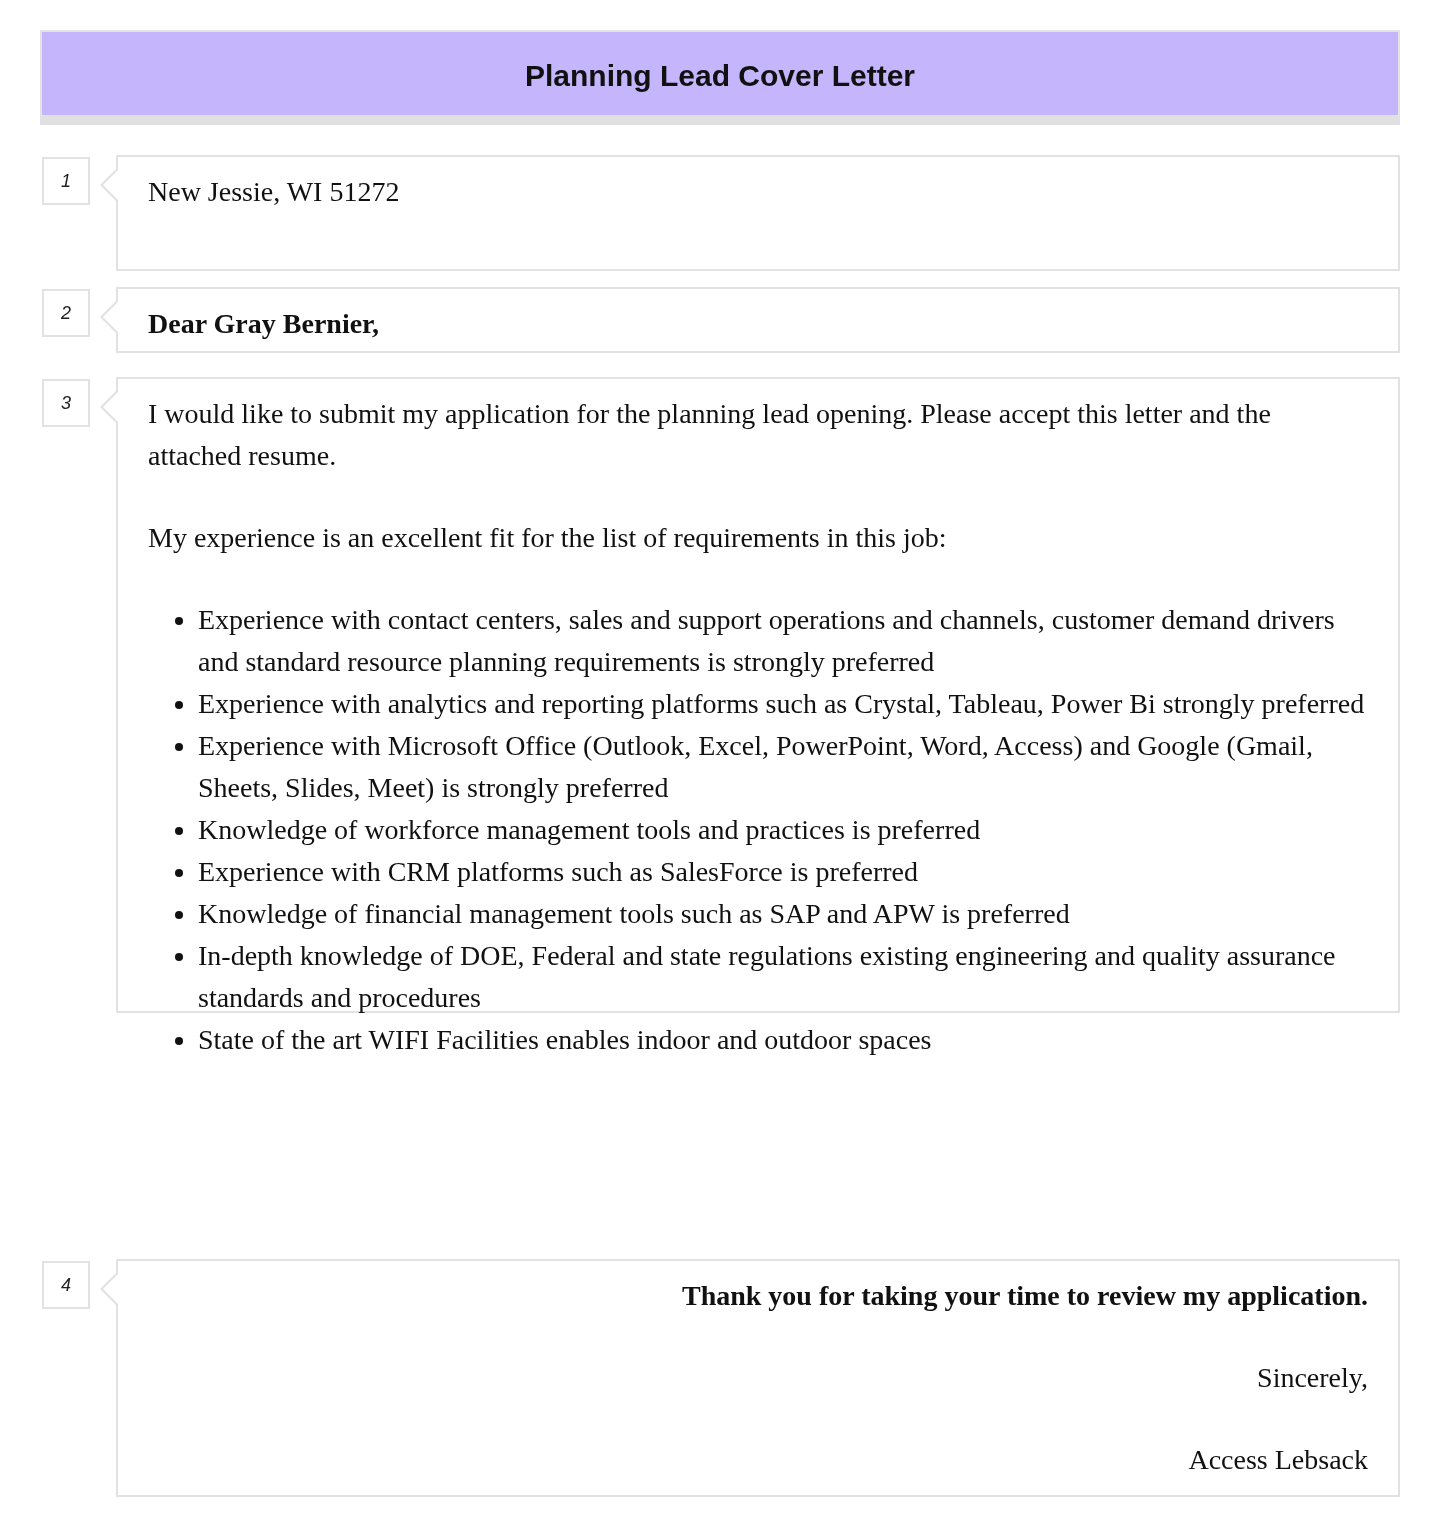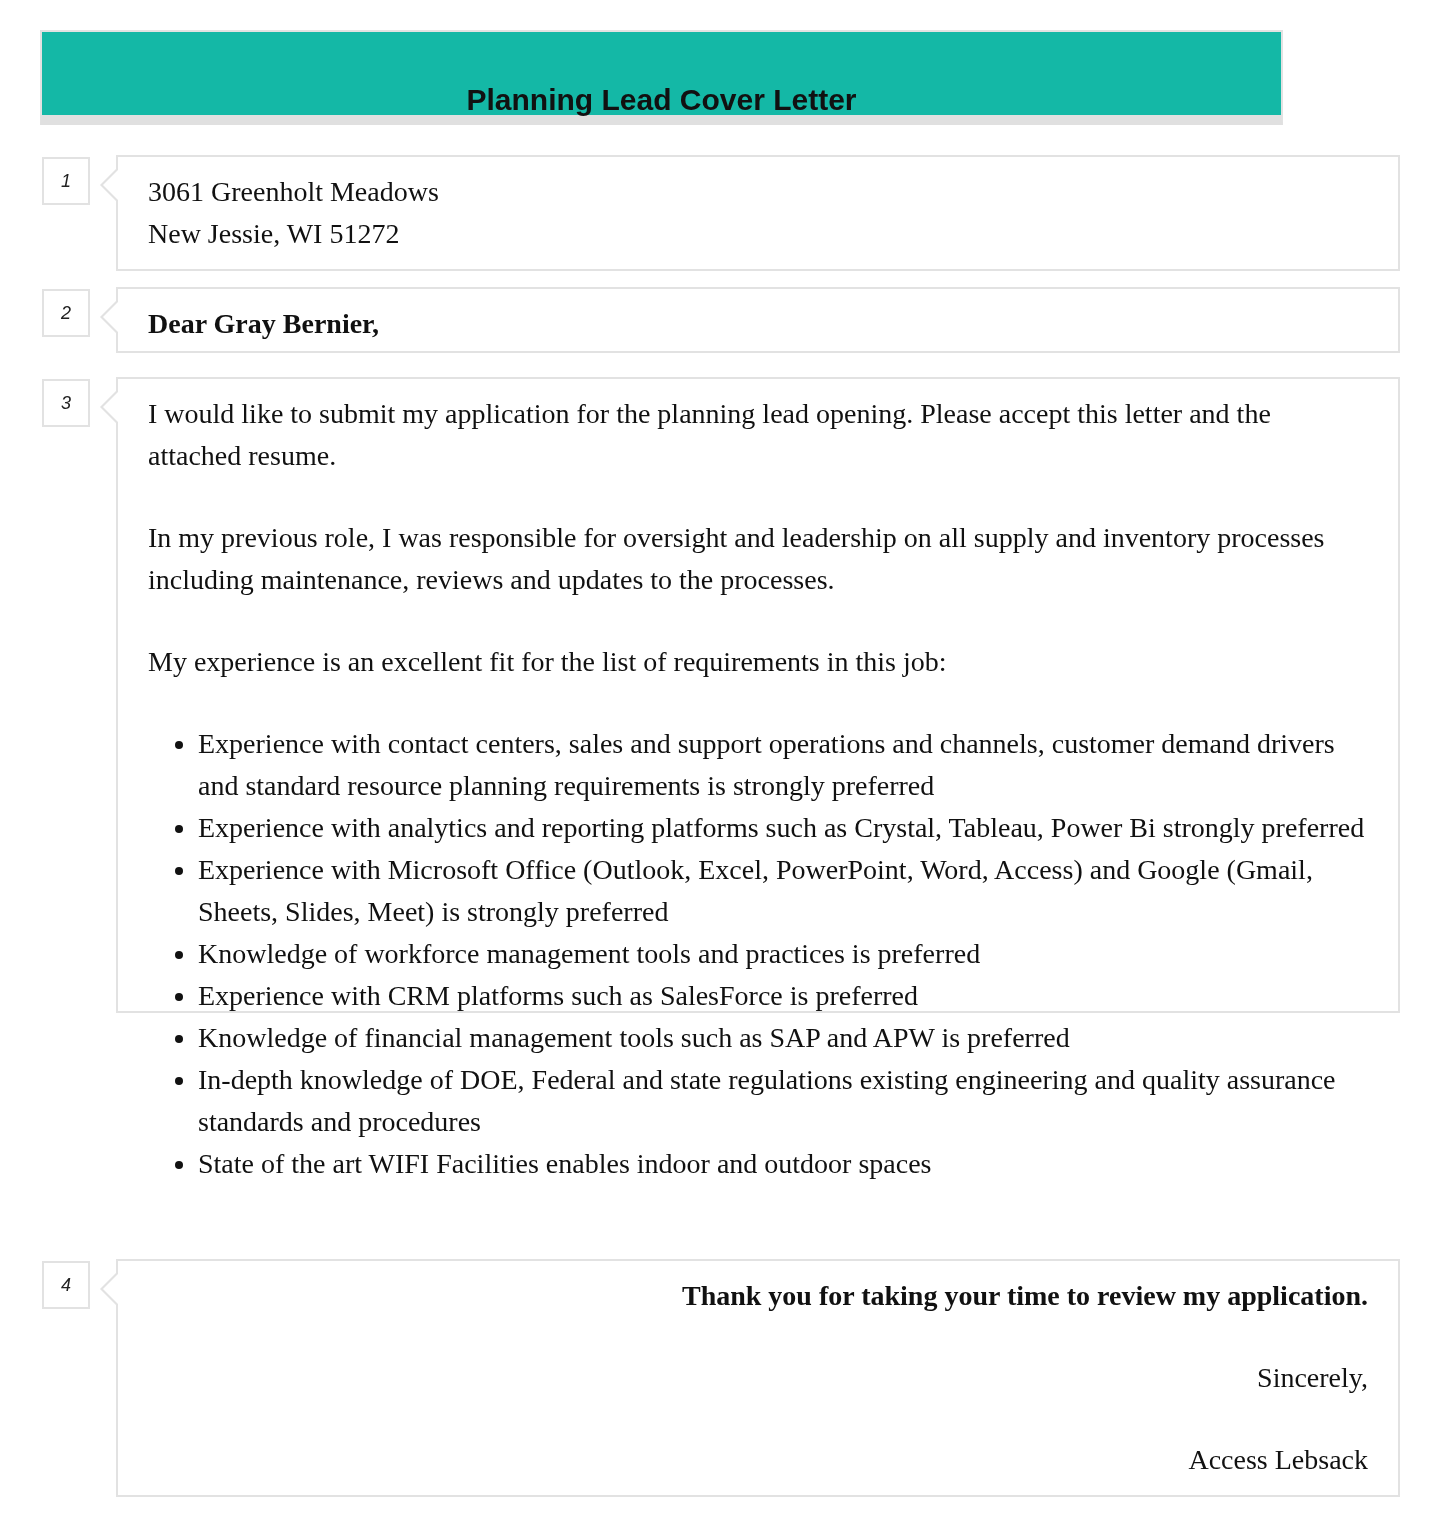--- a/index.html
+++ b/index.html
@@ -1,21 +1,21 @@
 <!DOCTYPE html>
 <html><head>
   <meta charset="utf-8">
   <style>
     html, body { margin: 0; padding: 0; background: #ffffff; }
     body { width: 1440px; min-height: 1537px; position: relative; font-family: "Liberation Serif", serif; color: #111; }
     .header {
-      position: absolute; left: 40px; top: 30px; width: 1243px; height: 95px;
+      position: absolute; left: 40px; top: 30px; width: 1360px; height: 95px;
       box-sizing: border-box;
-      background: #14b8a6; border: 2px solid #e2e2e2; border-bottom: 10px solid #e0e0e0;
-      display: flex; align-items: flex-end; justify-content: center;
+      background: #c4b5fd; border: 2px solid #e2e2e2; border-bottom: 10px solid #e0e0e0;
+      display: flex; align-items: center; justify-content: center;
     }
     .header h1 {
       margin: 0; font-family: "Liberation Sans", sans-serif; font-weight: bold; font-size: 30px; color: #111;
       position: relative; top: 2px;
     }
     .section { position: absolute; left: 0; width: 1440px; }
     .num {
       position: absolute; left: 42px; width: 48px; height: 48px; box-sizing: border-box;
       border: 2px solid #e2e2e2; background: #fff;
       display: flex; align-items: center; justify-content: center;
@@ -49,37 +49,35 @@
 </head>
 <body>
 
 <div class="header">
   <h1>Planning Lead Cover Letter</h1>
 </div>
 
 <div class="section" style="top:155px;">
   <div class="num" style="top:2px;">1</div>
   <div class="box" style="top:0; height:116px;">
-    <span class="line">3061 Greenholt Meadows</span>
     <span class="line">New Jessie, WI 51272</span>
   </div>
 </div>
 
 <div class="section" style="top:287px;">
   <div class="num" style="top:2px;">2</div>
   <div class="box" style="top:0; height:66px;">
     <p class="bold">Dear Gray Bernier,</p>
   </div>
 </div>
 
 <div class="section" style="top:377px;">
   <div class="num" style="top:2px;">3</div>
   <div class="box" style="top:0; height:636px;">
     <p>I would like to submit my application for the planning lead opening. Please accept this letter and the attached resume.</p>
-    <p>In my previous role, I was responsible for oversight and leadership on all supply and inventory processes including maintenance, reviews and updates to the processes.</p>
     <p>My experience is an excellent fit for the list of requirements in this job:</p>
     <ul>
       <li>Experience with contact centers, sales and support operations and channels, customer demand drivers and standard resource planning requirements is strongly preferred</li>
       <li>Experience with analytics and reporting platforms such as Crystal, Tableau, Power Bi strongly preferred</li>
       <li>Experience with Microsoft Office (Outlook, Excel, PowerPoint, Word, Access) and Google (Gmail, Sheets, Slides, Meet) is strongly preferred</li>
       <li>Knowledge of workforce management tools and practices is preferred</li>
       <li>Experience with CRM platforms such as SalesForce is preferred</li>
       <li>Knowledge of financial management tools such as SAP and APW is preferred</li>
       <li>In-depth knowledge of DOE, Federal and state regulations existing engineering and quality assurance standards and procedures</li>
       <li>State of the art WIFI Facilities enables indoor and outdoor spaces</li>

